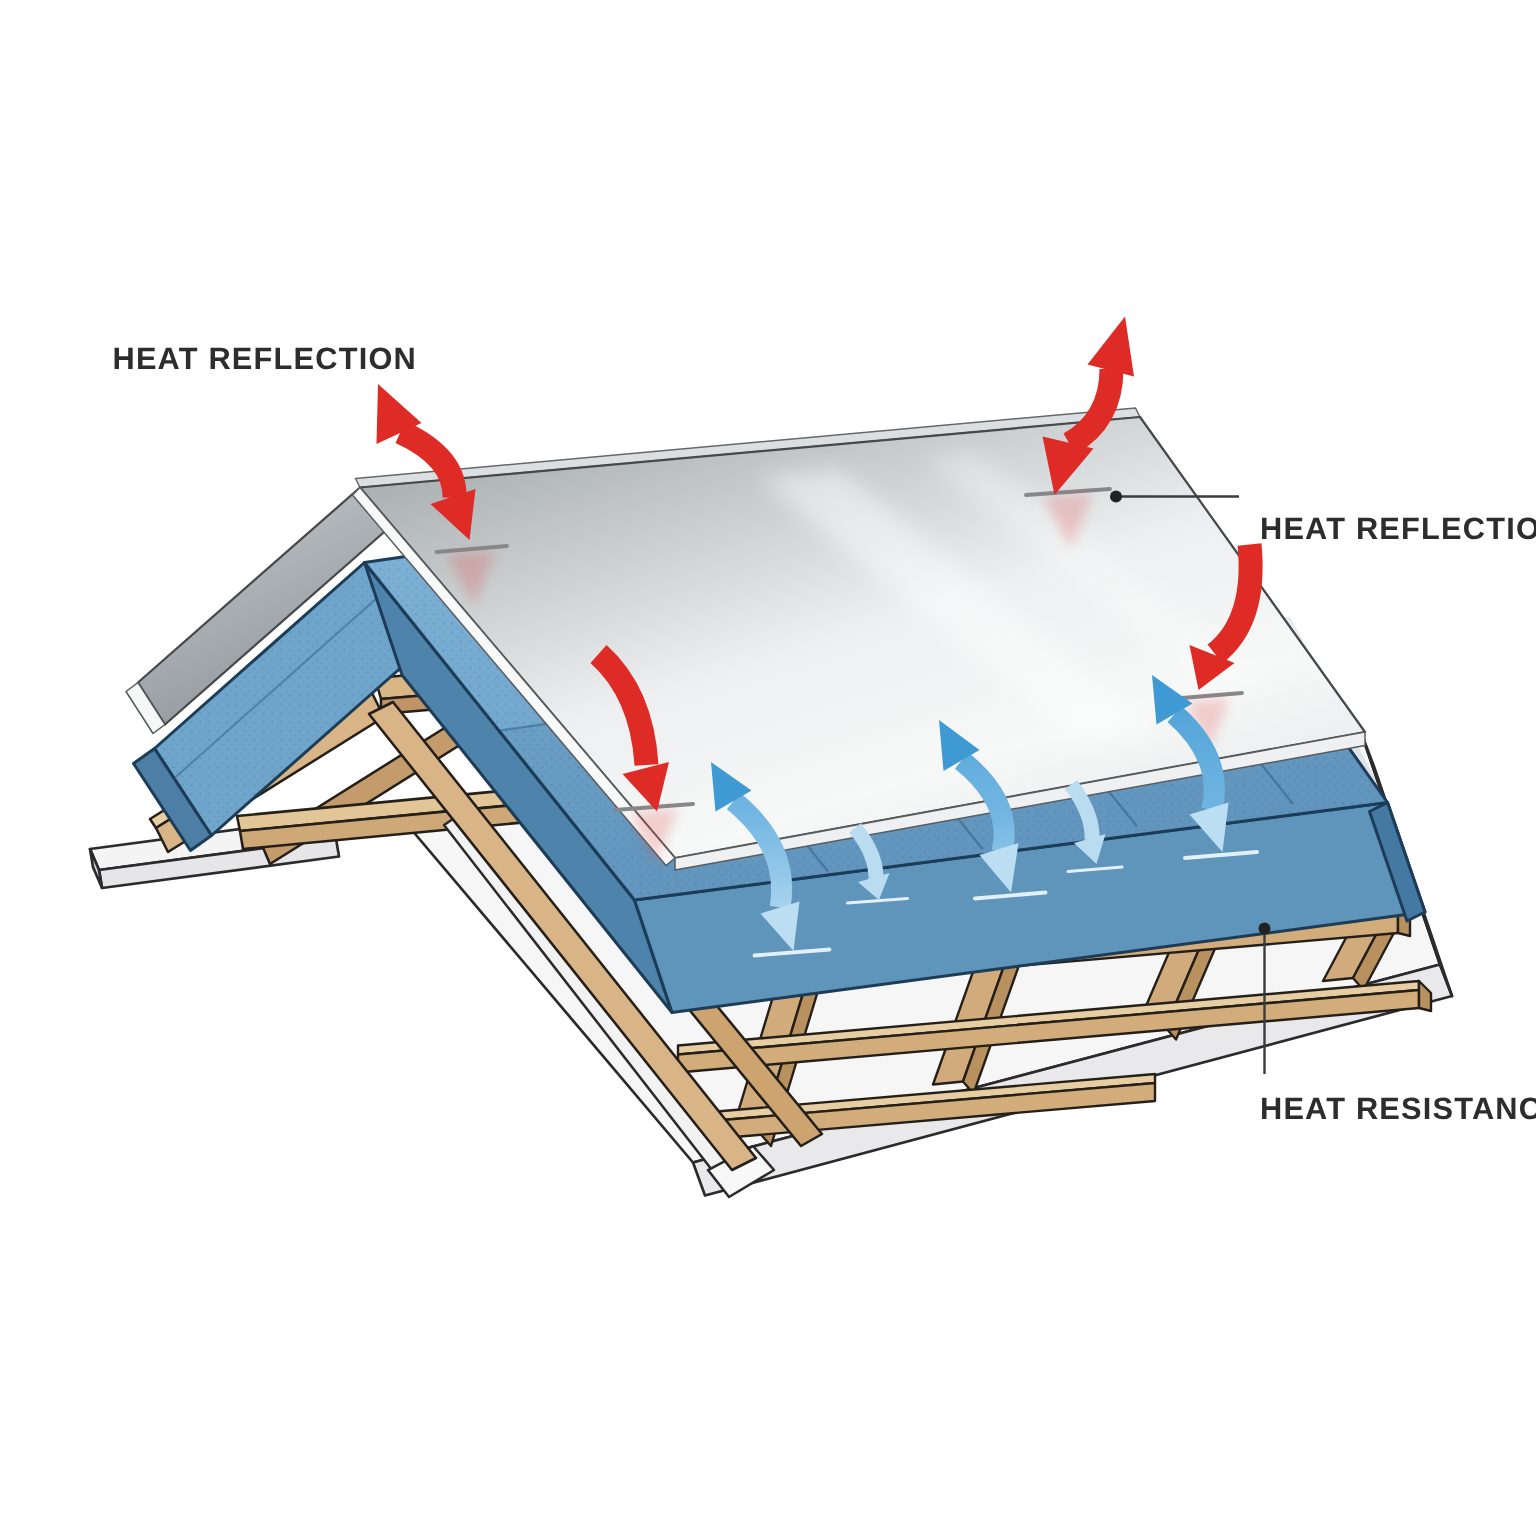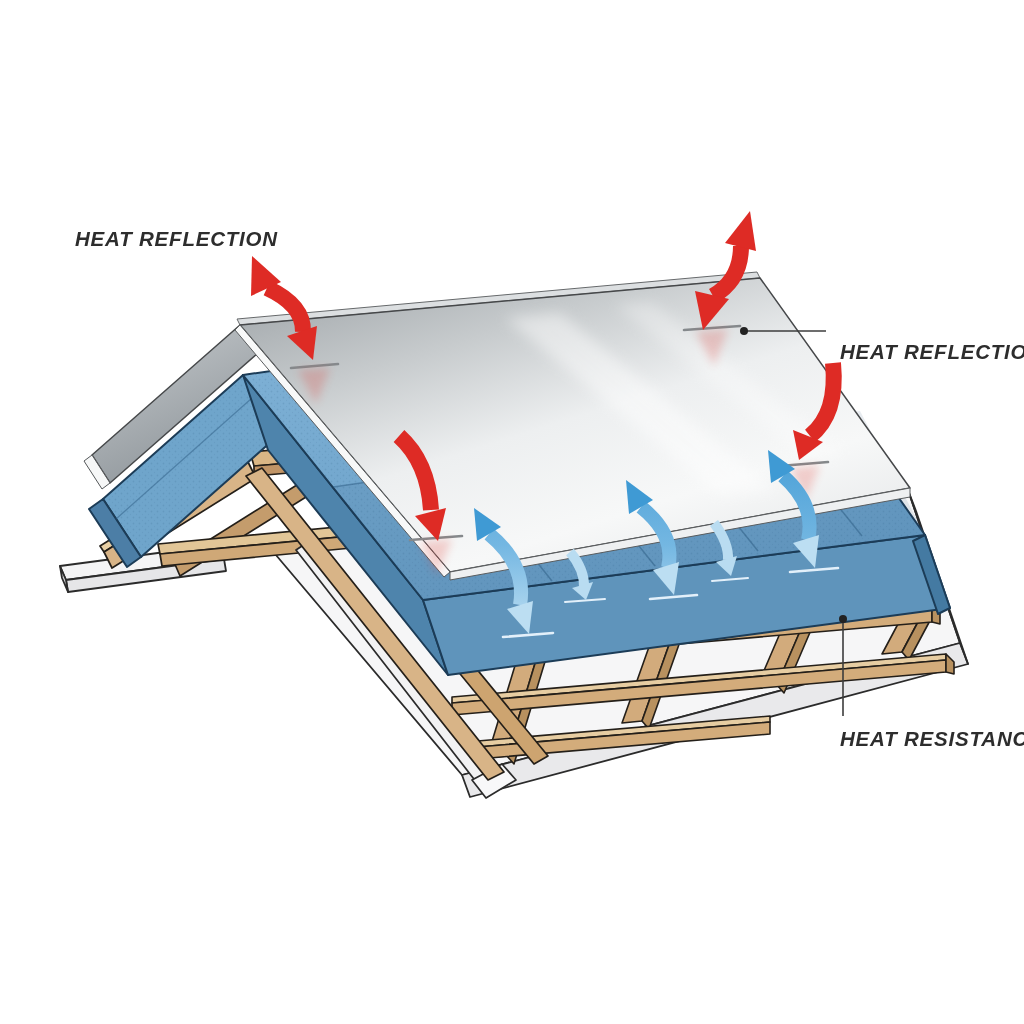--- a/index.html
+++ b/index.html
@@ -1,17 +1,17 @@
 <!DOCTYPE html>
 <html><head>
 <meta charset="utf-8">
 <style>
   html,body{margin:0;padding:0;background:#ffffff;}
   .stage{width:1024px;height:827px;position:relative;background:#ffffff;overflow:hidden;
-         font-family:"Liberation Sans",sans-serif;font-style:italic;}
+         font-family:"Liberation Sans",sans-serif;}
   svg{display:block;}
   text.diagram-label{font-family:"Liberation Sans","DejaVu Sans",sans-serif;
        font-size:20.5px;font-weight:700;letter-spacing:0.8px;fill:#2d2d2d;}
 </style>
 </head>
 <body>
 
 <div class="stage">
 <svg width="1024" height="1024" viewBox="0 0 1024 1024">
   <defs>

